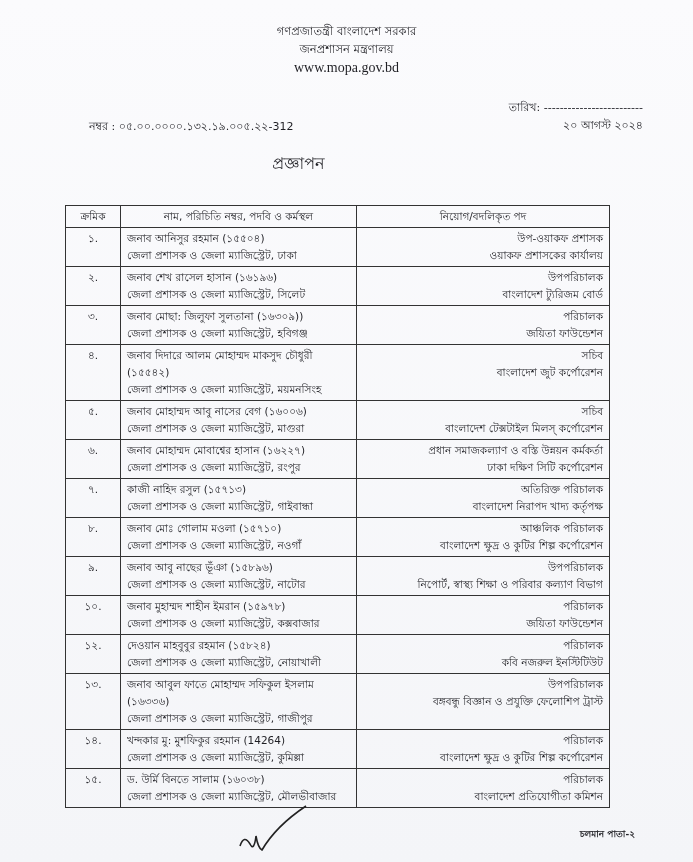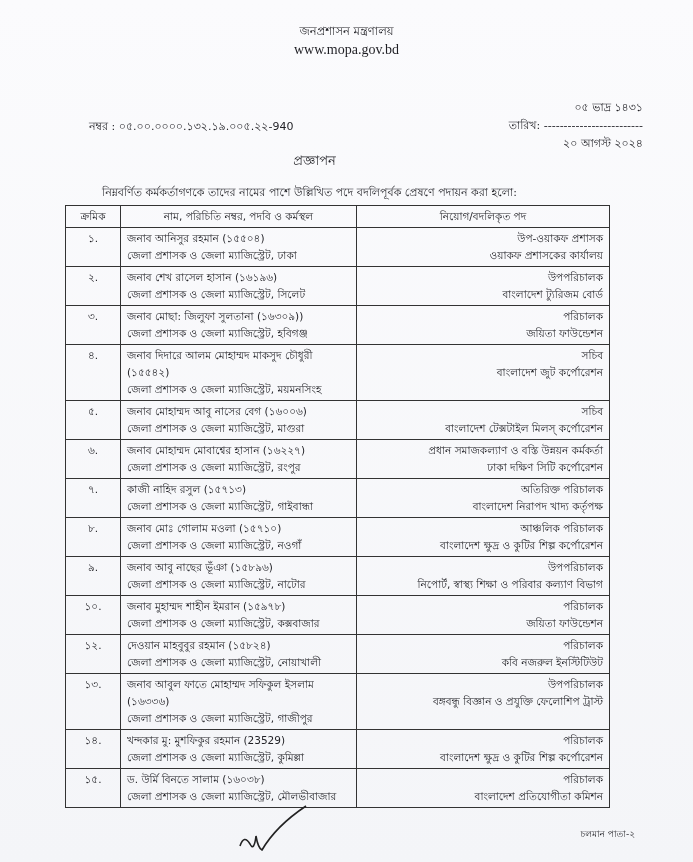--- a/index.html
+++ b/index.html
@@ -17,58 +17,57 @@
   .header {
     position: absolute; top: 22px; left: 0; width: 693px;
     text-align: center; line-height: 18px;
   }
   .header div { font-size: 11.5px; }
   .header .url { font-family: "Liberation Serif", serif; font-size: 14px; line-height: 19px; }
   .date-block {
     position: absolute; right: 50px; top: 99px; text-align: right; font-size: 11px; line-height: 18px;
   }
   .memo-no { position: absolute; left: 89px; top: 118px; font-size: 11px; }
-  .title { position: absolute; top: 151px; left: 16px; width: 597px; text-align: center; font-size: 13px; }
+  .title { position: absolute; top: 151px; left: 0; width: 597px; text-align: center; font-size: 16px; }
   .intro { position: absolute; top: 184px; left: 102px; font-size: 11px; }
   table.orders {
     position: absolute; left: 65px; top: 205px; width: 545px;
     border-collapse: collapse; font-size: 10.5px;
   }
   table.orders th, table.orders td {
     border: 1px solid #333; padding: 2px 6px; vertical-align: top; line-height: 17px;
     font-weight: normal;
   }
   table.orders th { height: 17px; }
   td.sl { text-align: center; width: 42px; }
   td.name { width: 223px; }
   td.post { text-align: right; }
-  .footer-note { position: absolute; right: 58px; top: 827px; font-size: 9px; }
+  .footer-note { position: absolute; right: 58px; top: 827px; font-size: 9px; font-weight: bold; }
   .signature { position: absolute; left: 236px; top: 796px; }
 </style>
 </head>
 <body>
 
 <div class="page">
 
   <div class="header">
+    <div>গণপ্রজাতন্ত্রী বাংলাদেশ সরকার</div>
     <div>জনপ্রশাসন মন্ত্রণালয়</div>
     <div class="url">www.mopa.gov.bd</div>
   </div>
 
-  <div class="memo-no">নম্বর : ০৫.০০.০০০০.১৩২.১৯.০০৫.২২-940</div>
+  <div class="memo-no">নম্বর : ০৫.০০.০০০০.১৩২.১৯.০০৫.২২-312</div>
 
   <div class="date-block">
-    <div>০৫ ভাদ্র ১৪৩১</div>
     <div>তারিখ: -------------------------</div>
     <div>২০ আগস্ট  ২০২৪</div>
   </div>
 
   <div class="title">প্রজ্ঞাপন</div>
 
-  <div class="intro">নিম্নবর্ণিত কর্মকর্তাগণকে তাদের নামের পাশে উল্লিখিত পদে বদলিপূর্বক প্রেষণে পদায়ন করা হলো:</div>
 
   <table class="orders">
     <thead>
       <tr>
         <th>ক্রমিক</th>
         <th>নাম, পরিচিতি নম্বর, পদবি ও কর্মস্থল</th>
         <th>নিয়োগ/বদলিকৃত পদ</th>
       </tr>
     </thead>
     <tbody id="rows">
@@ -200,21 +199,21 @@
             <div>জেলা প্রশাসক ও জেলা ম্যাজিস্ট্রেট, গাজীপুর</div>
           </td>
           <td class="post">
             <div>উপপরিচালক</div>
             <div>বঙ্গবন্ধু বিজ্ঞান ও প্রযুক্তি ফেলোশিপ ট্রাস্ট</div>
           </td>
         </tr>
         <tr>
           <td class="sl">১৪.</td>
           <td class="name">
-            <div>খন্দকার মু: মুশফিকুর রহমান (23529)</div>
+            <div>খন্দকার মু: মুশফিকুর রহমান (14264)</div>
             <div>জেলা প্রশাসক ও জেলা ম্যাজিস্ট্রেট, কুমিল্লা</div>
           </td>
           <td class="post">
             <div>পরিচালক</div>
             <div>বাংলাদেশ ক্ষুদ্র ও কুটির শিল্প কর্পোরেশন</div>
           </td>
         </tr>
         <tr>
           <td class="sl">১৫.</td>
           <td class="name">

